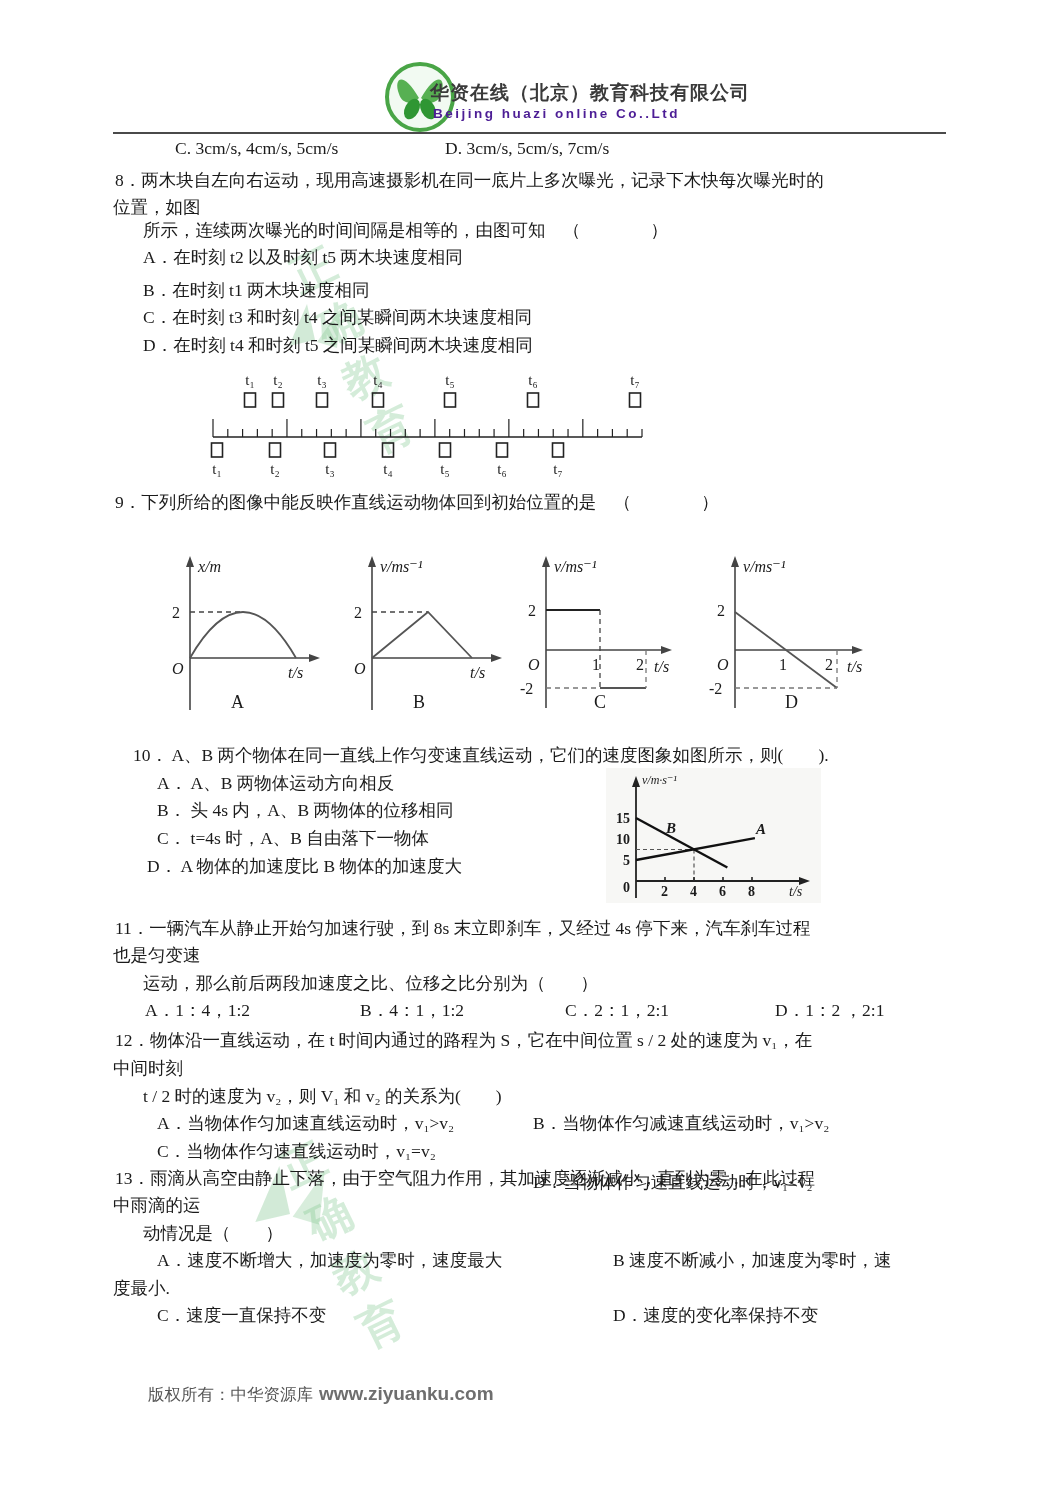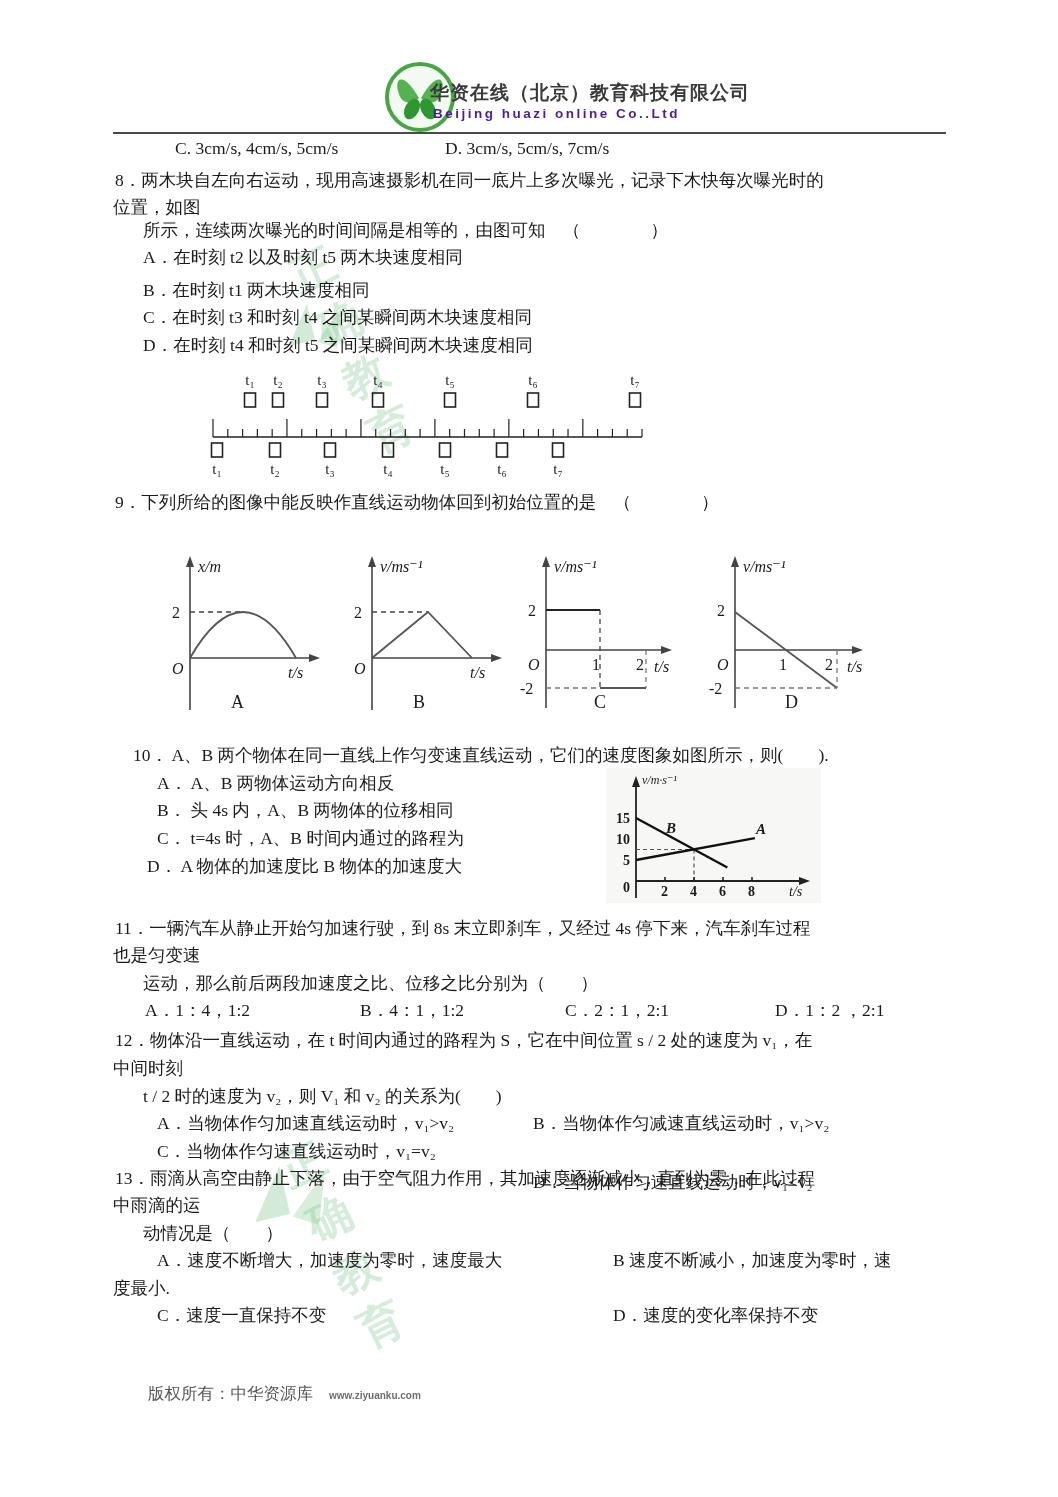--- a/index.html
+++ b/index.html
@@ -4,22 +4,22 @@
 <style>
   html,body{margin:0;padding:0;background:#ffffff;}
   #page{position:relative;width:1058px;height:1497px;background:#ffffff;overflow:hidden;
         font-family:"Liberation Serif","DejaVu Serif",serif;}
   .t{position:absolute;font-size:17.5px;color:#1b1b1b;white-space:nowrap;line-height:1.2;}
   .hdr-cn{position:absolute;font-size:19px;font-weight:bold;color:#3a3a3a;letter-spacing:1px;}
   .hdr-en{position:absolute;font-size:13.5px;font-weight:bold;color:#4c1d95;letter-spacing:2.5px;
           font-family:"Liberation Sans","DejaVu Sans",sans-serif;}
   .hr{position:absolute;left:113px;top:132px;width:833px;height:2px;background:#4a4a4a;}
   .ftr{position:absolute;top:1383px;left:148px;font-size:16.5px;color:#555;}
-  .ftr-url{margin-left:16px;color:#6e6e6e;font-weight:bold;
-           font-family:"Liberation Sans","DejaVu Sans",sans-serif;font-size:10px;}
+  .ftr-url{margin-left:6px;color:#6e6e6e;font-weight:bold;
+           font-family:"Liberation Sans","DejaVu Sans",sans-serif;font-size:19px;}
   svg text{font-family:"Liberation Serif","DejaVu Serif",serif;fill:#1b1b1b;}
   svg .ital{font-style:italic;}
   .wm{position:absolute;pointer-events:none;color:rgba(125,196,140,.33);
       font-family:"Liberation Sans","DejaVu Sans",sans-serif;font-weight:bold;}
   .wm-text{font-size:44px;letter-spacing:10px;transform:rotate(-26deg);}
 </style>
 </head>
 <body>
 
 <div id="page">
@@ -187,21 +187,21 @@
     <text x="82" y="120" font-size="16">1</text>
     <text x="128" y="120" font-size="16">2</text>
     <text x="20" y="120" font-size="16" class="ital">O</text>
     <text x="150" y="122" font-size="16" class="ital">t/s</text>
     <text x="88" y="158" font-size="18">D</text>
   </svg>
 
   <div class="t" style="left:133px;top:745px;">10． A、B 两个物体在同一直线上作匀变速直线运动，它们的速度图象如图所示，则(　　).</div>
   <div class="t" style="left:157px;top:773px;">A． A、B 两物体运动方向相反</div>
   <div class="t" style="left:157px;top:800px;">B． 头 4s 内，A、B 两物体的位移相同</div>
-  <div class="t" style="left:157px;top:828px;">C． t=4s 时，A、B 时间内通过的路程为</div>
+  <div class="t" style="left:157px;top:828px;">C． t=4s 时，A、B 自由落下一物体</div>
   <div class="t" style="left:147px;top:856px;">D． A 物体的加速度比 B 物体的加速度大</div>
 
   <svg style="position:absolute;left:606px;top:768px;background:#f7f7f5;" width="215" height="135" viewBox="0 0 215 135">
     <line x1="30" y1="130" x2="30" y2="14" stroke="#222" stroke-width="1.8"></line>
     <polygon points="30,8 26,19 34,19" fill="#222"></polygon>
     <line x1="30" y1="113" x2="198" y2="113" stroke="#222" stroke-width="1.8"></line>
     <polygon points="204,113 193,109 193,117" fill="#222"></polygon>
     <line x1="30" y1="81.5" x2="88" y2="81.5" stroke="#555" stroke-width="1.2" stroke-dasharray="4,3"></line>
     <line x1="88" y1="81.5" x2="88" y2="113" stroke="#555" stroke-width="1.2" stroke-dasharray="4,3"></line>
     <line x1="30" y1="50" x2="121.35" y2="99.56" stroke="#111" stroke-width="2.4"></line>

